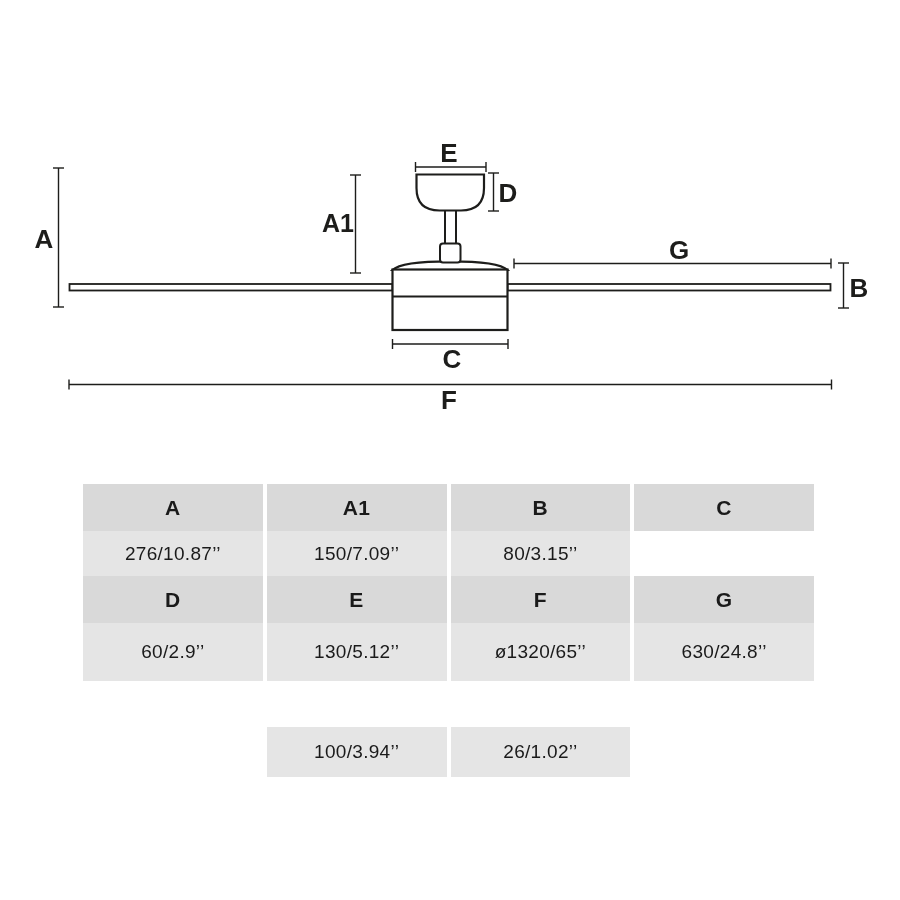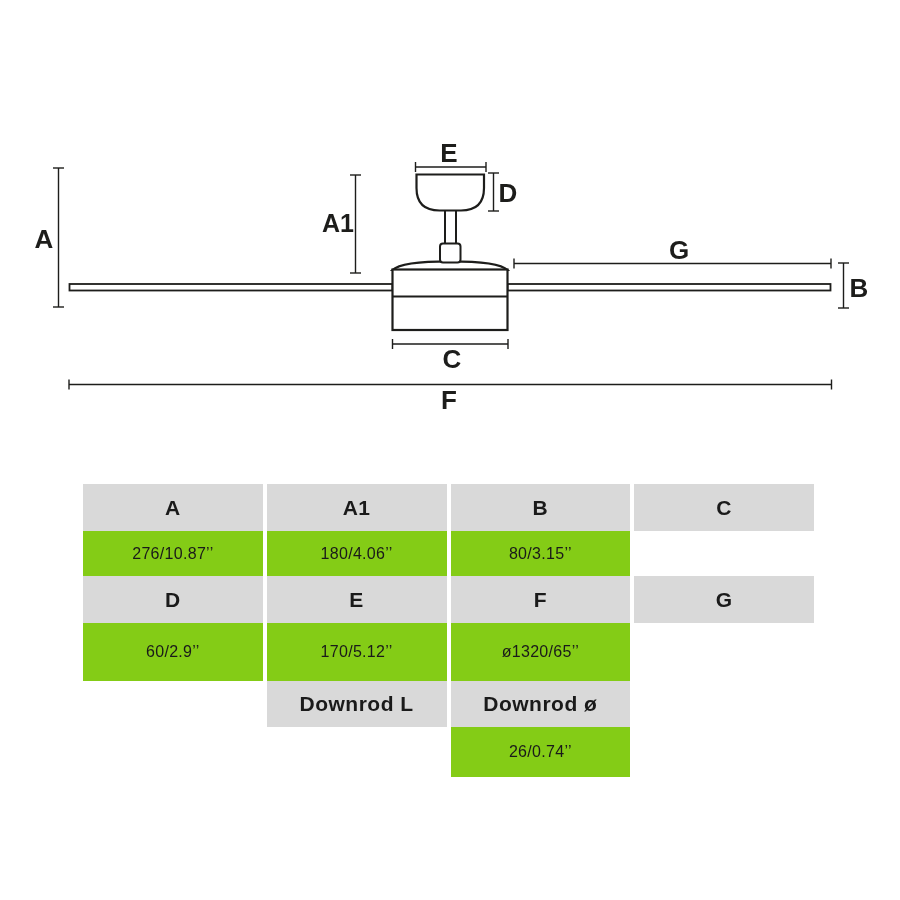--- a/index.html
+++ b/index.html
@@ -44,25 +44,25 @@
   .th {
     background: #d9d9d9;
     display: flex;
     align-items: center;
     justify-content: center;
     font-weight: bold;
     font-size: 21px;
     letter-spacing: 0.5px;
   }
   .td {
-    background: #84cc16;
+    background: #e5e5e5;
     display: flex;
     align-items: center;
     justify-content: center;
-    font-size: 16px;
+    font-size: 19px;
     letter-spacing: 0.3px;
   }
 </style>
 </head>
 <body>
 
 <div class="canvas">
 
   <svg class="diagram" width="900" height="470" viewBox="0 0 900 470">
 
@@ -136,31 +136,31 @@
   </svg>
 
   <div class="dim-table">
 
     <div class="th" style="grid-row:1;grid-column:1">A</div>
     <div class="th" style="grid-row:1;grid-column:2">A1</div>
     <div class="th" style="grid-row:1;grid-column:3">B</div>
     <div class="th" style="grid-row:1;grid-column:4">C</div>
 
     <div class="td" style="grid-row:2;grid-column:1">276/10.87’’</div>
-    <div class="td" style="grid-row:2;grid-column:2">180/4.06’’</div>
+    <div class="td" style="grid-row:2;grid-column:2">150/7.09’’</div>
     <div class="td" style="grid-row:2;grid-column:3">80/3.15’’</div>
 
     <div class="th" style="grid-row:3;grid-column:1">D</div>
     <div class="th" style="grid-row:3;grid-column:2">E</div>
     <div class="th" style="grid-row:3;grid-column:3">F</div>
     <div class="th" style="grid-row:3;grid-column:4">G</div>
 
     <div class="td" style="grid-row:4;grid-column:1">60/2.9’’</div>
-    <div class="td" style="grid-row:4;grid-column:2">170/5.12’’</div>
+    <div class="td" style="grid-row:4;grid-column:2">130/5.12’’</div>
     <div class="td" style="grid-row:4;grid-column:3">ø1320/65’’</div>
+    <div class="td" style="grid-row:4;grid-column:4">630/24.8’’</div>
 
-    <div class="th" style="grid-row:5;grid-column:2">Downrod L</div>
-    <div class="th" style="grid-row:5;grid-column:3">Downrod ø</div>
 
-    <div class="td" style="grid-row:6;grid-column:3">26/0.74’’</div>
+    <div class="td" style="grid-row:6;grid-column:2">100/3.94’’</div>
+    <div class="td" style="grid-row:6;grid-column:3">26/1.02’’</div>
   </div>
 
 </div>
 
 </body></html>

